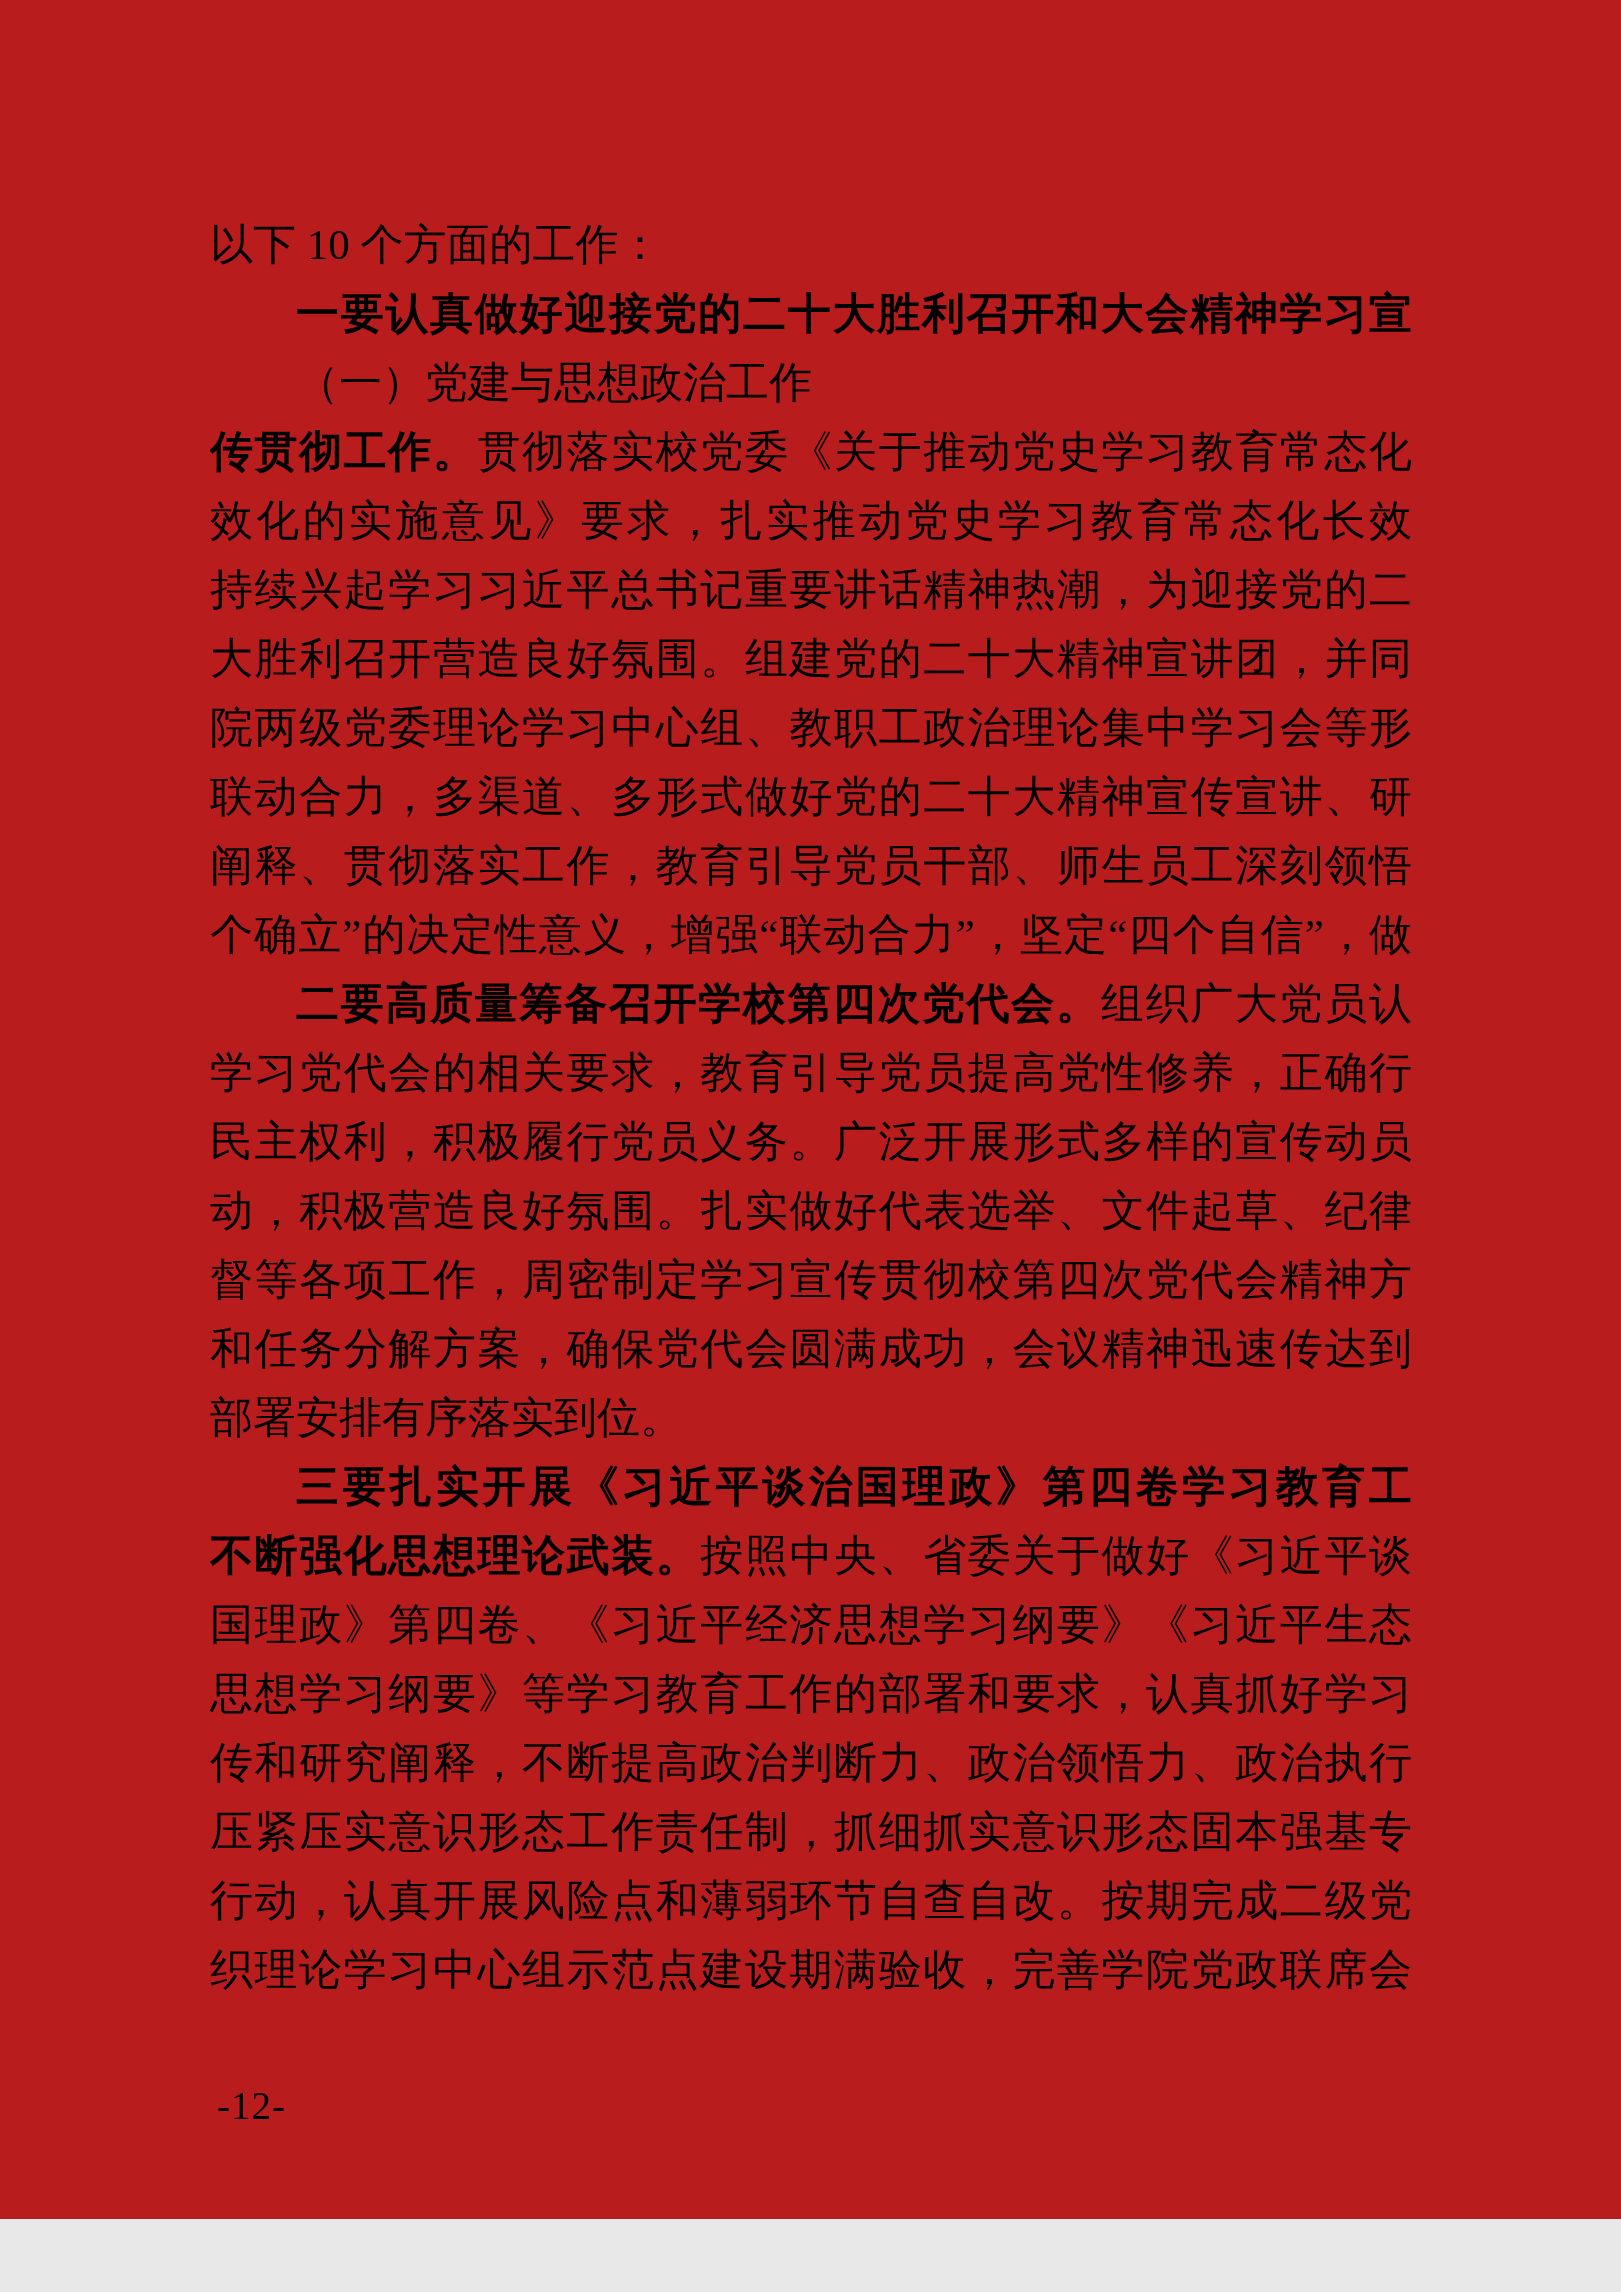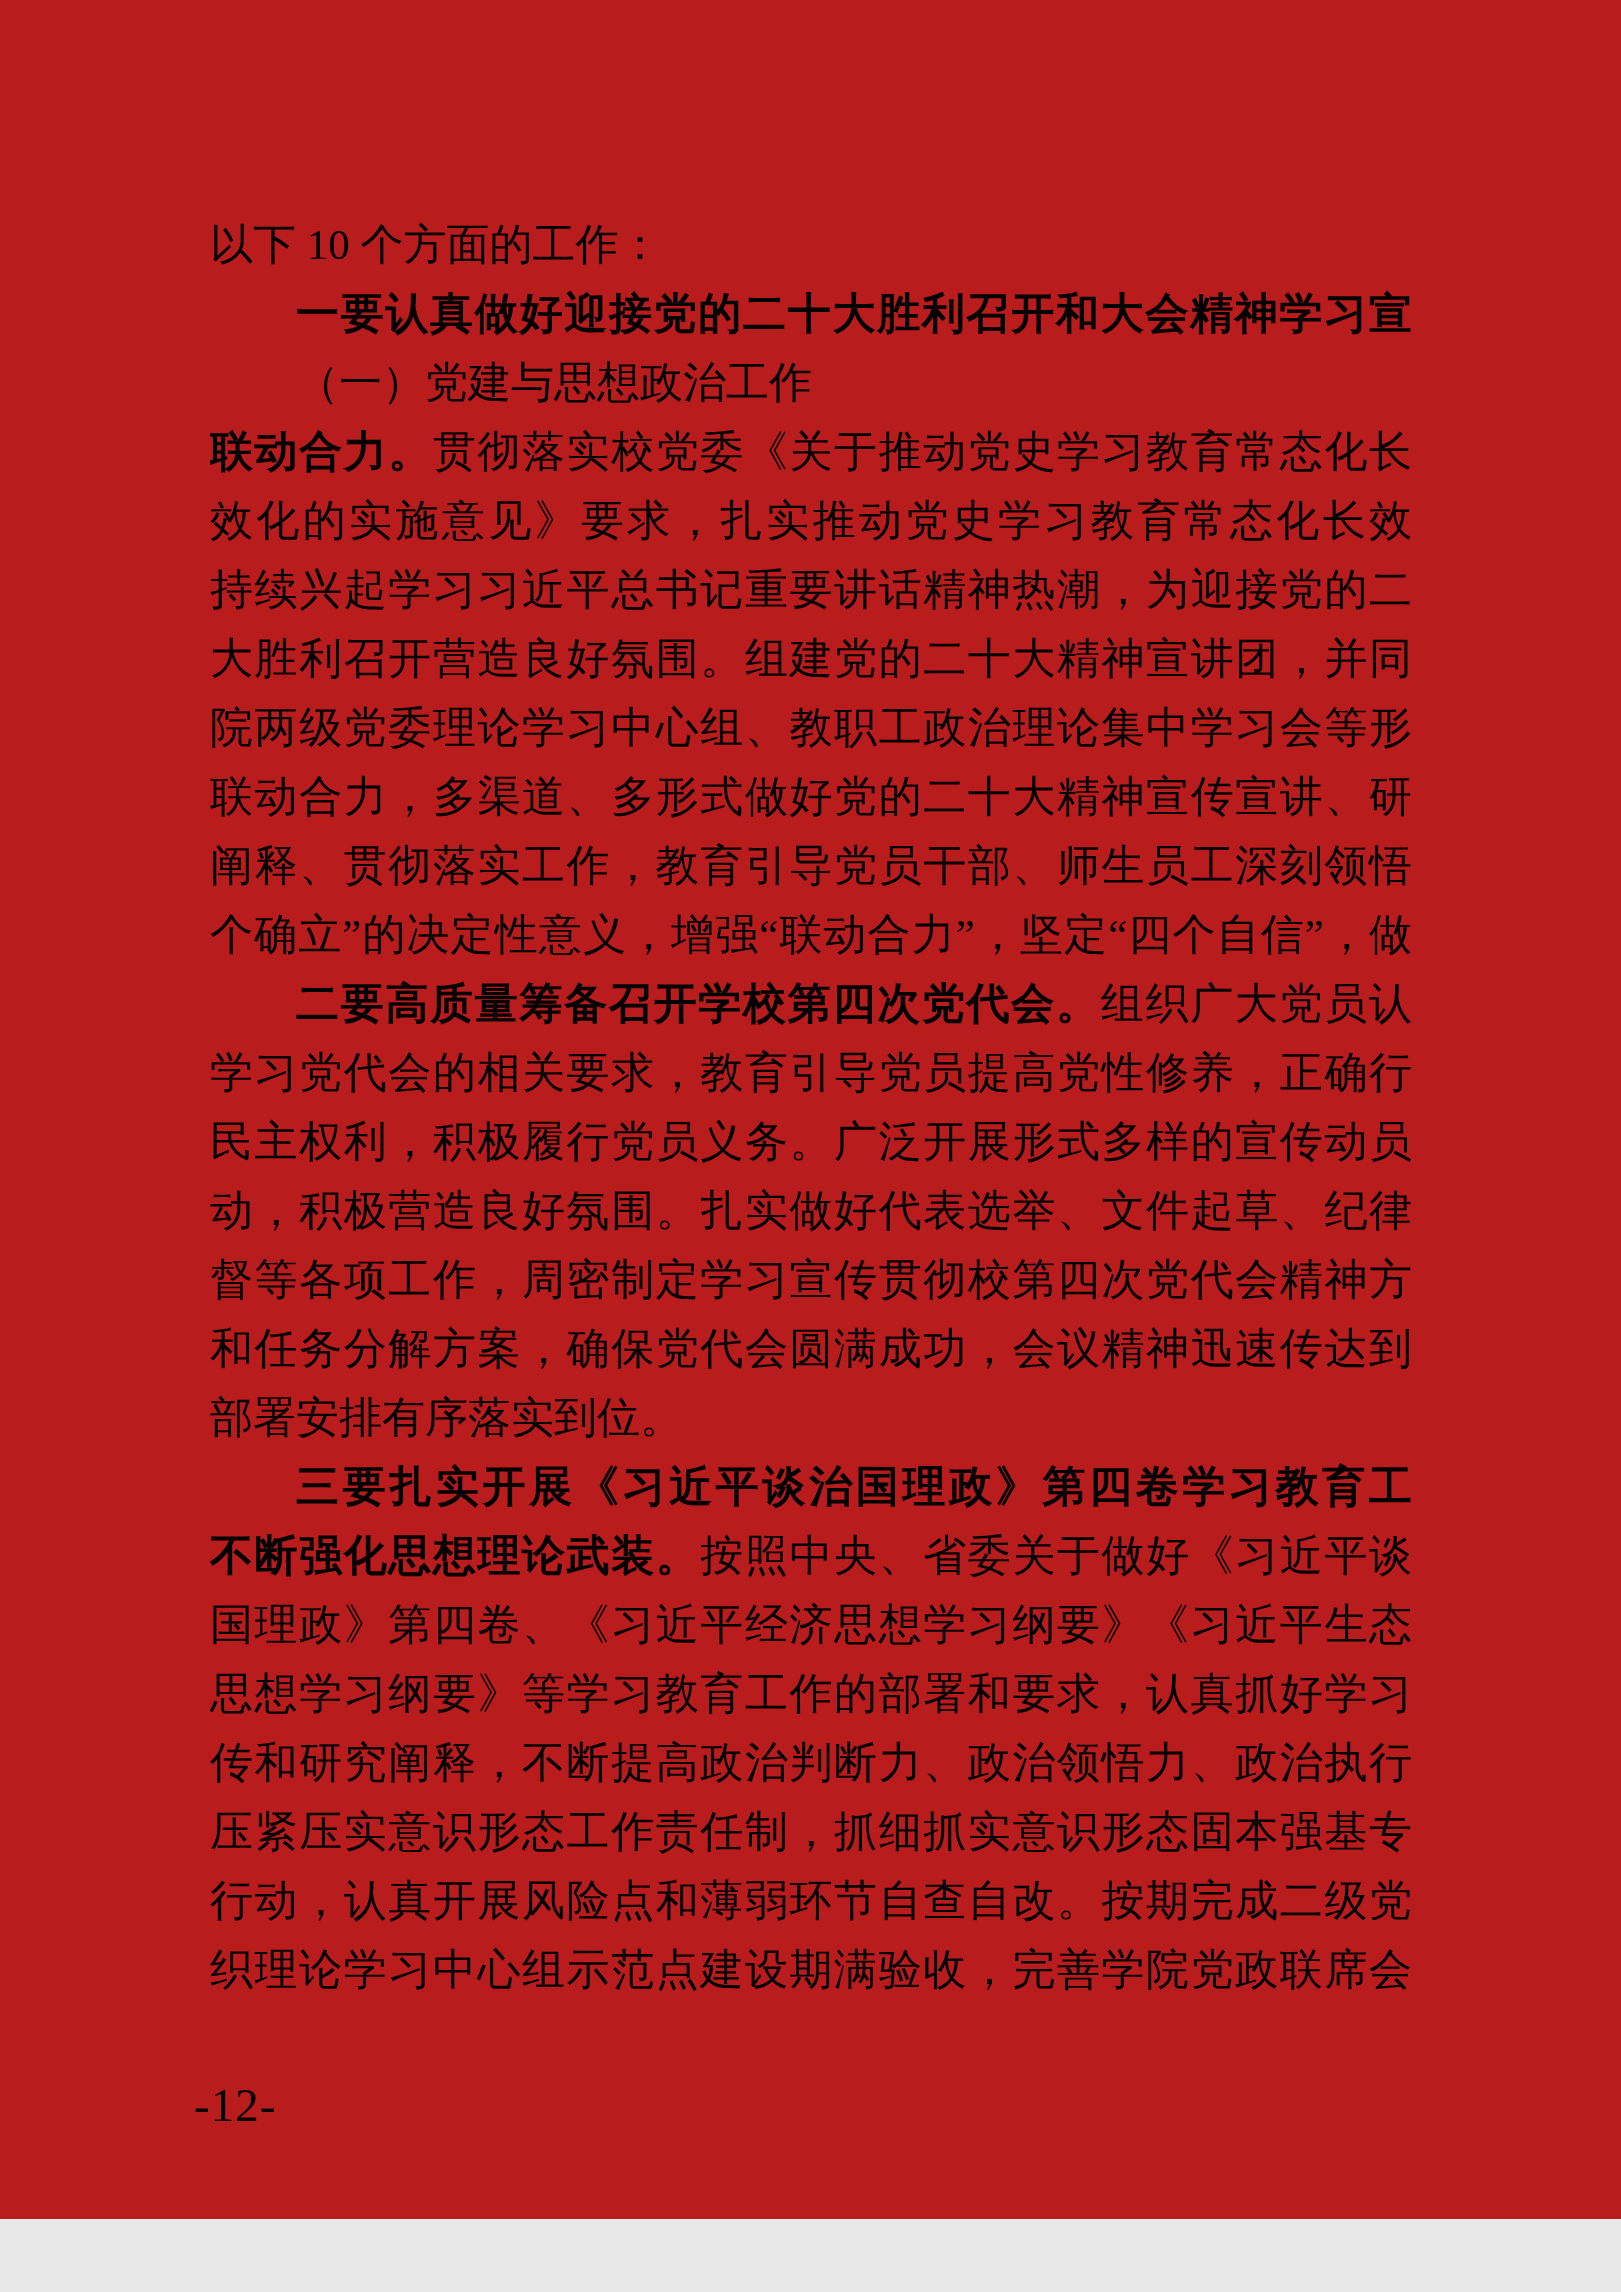--- a/index.html
+++ b/index.html
@@ -36,40 +36,40 @@
     white-space: nowrap;
   }
   .line.indent {
     text-indent: 86px;
   }
   .seg.bold {
     font-weight: bold;
   }
   .page-number {
     position: absolute;
-    left: 194px;
+    left: 217px;
     top: 2082px;
-    font-size: 47px;
+    font-size: 39px;
     line-height: 47px;
     letter-spacing: 1px;
   }
 </style>
 </head>
 <body>
 
 <div class="page">
   <div class="textblock">
 
     <div class="line short"><span class="seg">以下 10 个方面的工作：</span></div>
 
     <div class="line indent"><span class="seg bold">一要认真做好迎接党的二十大胜利召开和大会精神学习宣</span></div>
 
     <div class="line short indent"><span class="seg">（一）党建与思想政治工作</span></div>
 
-    <div class="line"><span class="seg bold">联动合力。</span><span class="seg">贯彻落实校党委《关于推动党史学习教育常态化长</span></div>
+    <div class="line"><span class="seg bold">传贯彻工作。</span><span class="seg">贯彻落实校党委《关于推动党史学习教育常态化长</span></div>
 
     <div class="line"><span class="seg">效化的实施意见》要求，扎实推动党史学习教育常态化长效化，</span></div>
 
     <div class="line"><span class="seg">持续兴起学习习近平总书记重要讲话精神热潮，为迎接党的二十</span></div>
 
     <div class="line"><span class="seg">大胜利召开营造良好氛围。组建党的二十大精神宣讲团，并同校</span></div>
 
     <div class="line"><span class="seg">院两级党委理论学习中心组、教职工政治理论集中学习会等形成</span></div>
 
     <div class="line"><span class="seg">联动合力，多渠道、多形式做好党的二十大精神宣传宣讲、研究</span></div>

